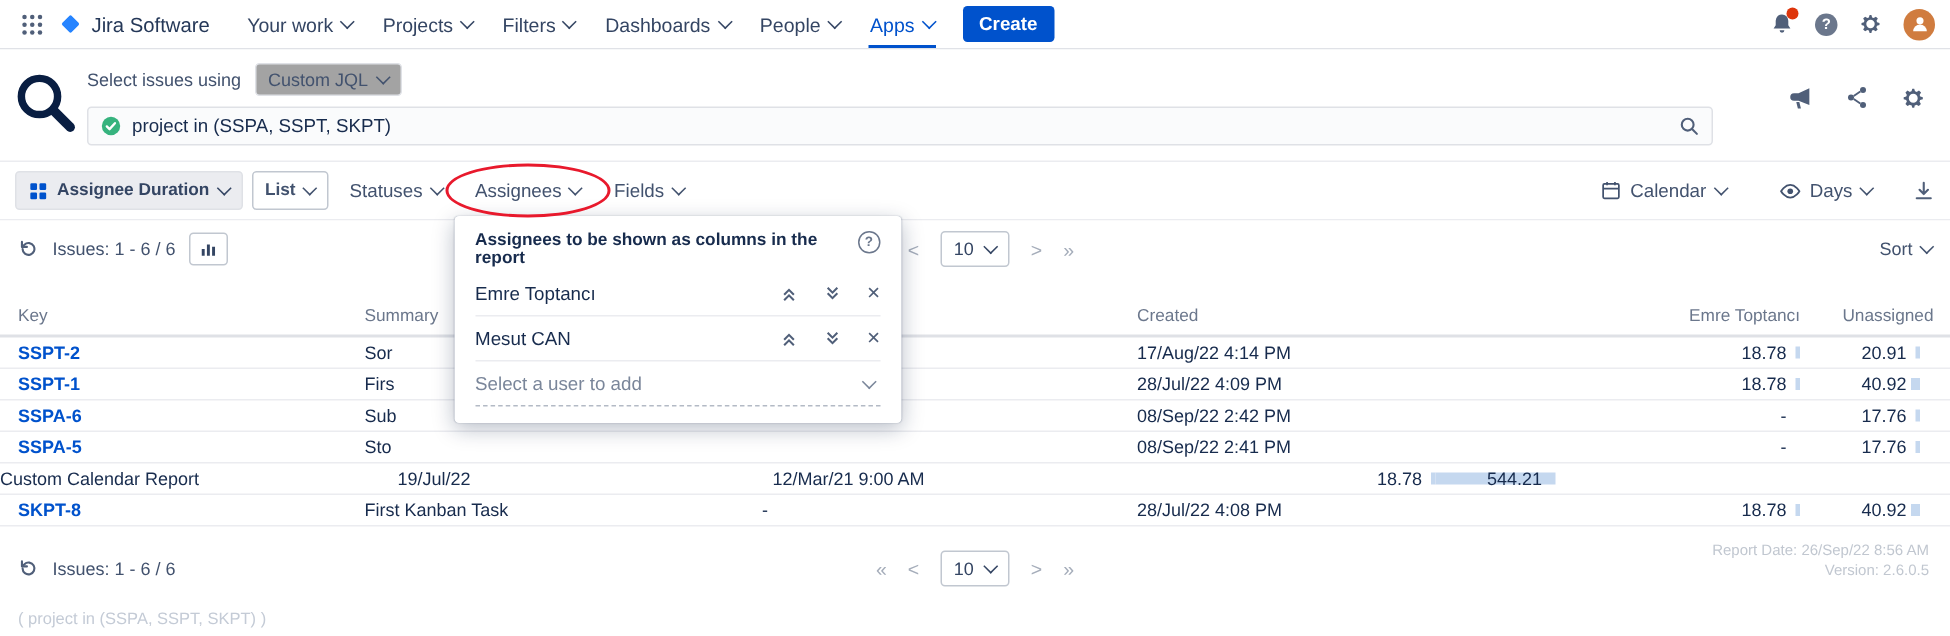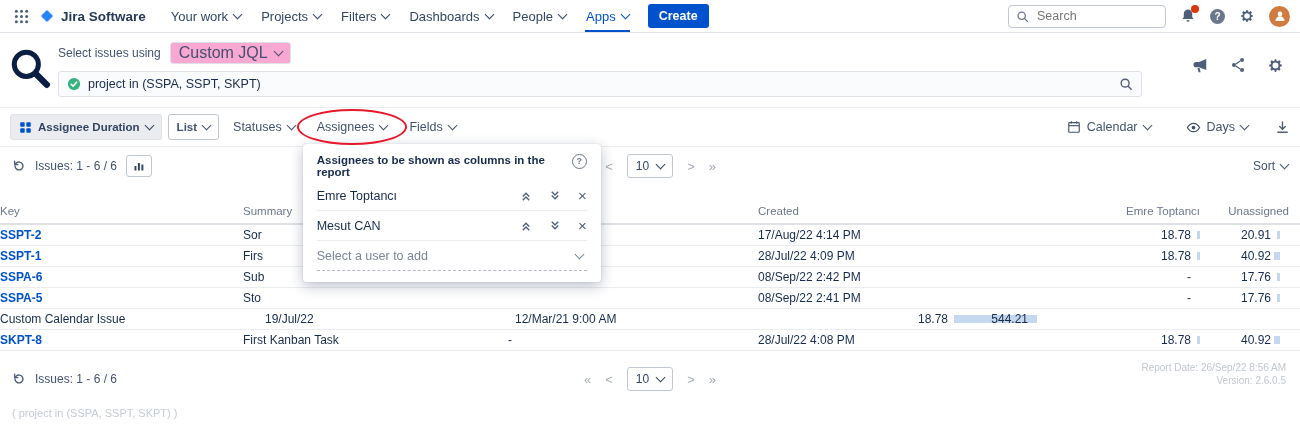--- a/index.html
+++ b/index.html
@@ -7,37 +7,37 @@
     width:1300px;height:424px;position:relative;overflow:hidden;
     background:#fff;color:#172B4D;
     font-family:"Liberation Sans","DejaVu Sans",sans-serif;font-size:12px;
   }
   svg{display:block}
   .cv{width:6px;height:6px;border-right:1.5px solid currentColor;border-bottom:1.5px solid currentColor;
       transform:rotate(45deg);display:inline-block;flex:none;margin-top:-3px}
   
   .topnav{height:32px;display:flex;align-items:center;padding:0 10px;border-bottom:1px solid #E0E2E7;gap:2px;background:#fff}
   .appswitch{padding:3px 4px;color:#505F79;cursor:pointer}
-  .brand{display:flex;align-items:center;gap:6px;font-size:13.5px;font-weight:700;color:#253858;margin:0 14px 0 4px}
+  .brand{display:flex;align-items:center;gap:6px;font-size:13.5px;font-weight:400;color:#253858;margin:0 14px 0 4px}
   .navitem{position:relative;display:flex;align-items:center;height:32px;padding:0 9px;font-size:13px;color:#344563;cursor:pointer;gap:6px}
   .navitem.active{color:#0052CC}
   .navitem.active::after{content:"";position:absolute;left:8px;right:8px;bottom:0;height:2px;background:#0052CC}
   .create-btn{margin-left:8px;background:#0052CC;color:#fff;font-size:12.5px;font-weight:700;border:none;border-radius:3px;height:24px;padding:0 11px;cursor:pointer;font-family:inherit}
   .nav-right{margin-left:auto;display:flex;align-items:center;gap:14px}
   .searchbox{display:flex;align-items:center;gap:6px;border:1px solid #C1C7D0;border-radius:4px;height:23px;padding:0 7px;width:158px;color:#6B778C;background:#fff;box-sizing:border-box}
   .searchbox input{border:none;outline:none;font-size:12.5px;width:100%;color:#172B4D;background:transparent;font-family:inherit}
   .iconbtn{color:#505F79;position:relative;cursor:pointer;display:flex}
   .badge{position:absolute;top:-3px;right:-3px;width:8px;height:8px;border-radius:50%;background:#DE350B}
   .qcircle{width:15px;height:15px;border-radius:50%;background:#6B778C;color:#fff;font-size:10px;font-weight:700;line-height:15px;text-align:center}
   .avatar{width:21px;height:21px;border-radius:50%;background:#D07C3F;display:flex;align-items:center;justify-content:center;cursor:pointer}
   
   .query{position:relative;padding:9px 8px 10px 58px;border-bottom:1px solid #EBECF0;background:#fff}
   .applogo{position:absolute;left:9px;top:14px;color:#091E42}
   .q-row1{display:flex;align-items:center;gap:9px;font-size:12px;color:#42526E;height:22px}
-  .mode-chip{display:flex;align-items:center;gap:7px;background:#f9a8d4;border:1px solid #DFE1E6;border-radius:3px;height:22px;padding:0 8px;font-size:16px;color:#42526E;cursor:pointer;box-sizing:border-box}
+  .mode-chip{display:flex;align-items:center;gap:7px;background:#a3a3a3;border:1px solid #DFE1E6;border-radius:3px;height:22px;padding:0 8px;font-size:12px;color:#42526E;cursor:pointer;box-sizing:border-box}
   .jql-bar{margin-top:7px;margin-right:150px;height:26px;background:#FAFBFC;border:1px solid #DFE1E6;border-radius:3px;display:flex;align-items:center;gap:7px;padding:0 8px;box-sizing:border-box}
   .jql-text{font-size:12.5px;color:#172B4D;flex:1}
   .header-icons{position:absolute;right:16px;top:24px;display:flex;gap:21px;color:#505F79}
   
   .toolbar{display:flex;align-items:center;height:38px;padding:0 10px;gap:6px;border-bottom:1px solid #EBECF0;position:relative;background:#fff}
   .chip{display:flex;align-items:center;gap:6px;height:26px;padding:0 8px;border-radius:3px;font-size:11.5px;color:#42526E;cursor:pointer;box-sizing:border-box}
   .chip.primary{background:#EBECF0;border:1px solid #DFE1E6;font-weight:700;color:#344563}
   .chip.outline{border:1px solid #C1C7D0;background:#fff;font-weight:700}
   .txtbtn{display:flex;align-items:center;gap:6px;padding:0 8px;font-size:12.5px;color:#42526E;cursor:pointer;height:26px}
   .filter-input{margin-left:150px;border:none;outline:none;font-size:12.5px;width:200px;color:#172B4D;background:transparent;font-family:inherit}
@@ -66,21 +66,21 @@
   .issues-left{display:flex;align-items:center;gap:9px}
   .chart-btn{width:24px;height:20px;border:1px solid #C1C7D0;border-radius:3px;display:flex;align-items:center;justify-content:center;color:#344563;cursor:pointer}
   .pager{position:absolute;left:50%;transform:translateX(-50%);display:flex;align-items:center;gap:14px;color:#A5ADBA;font-size:13px}
   .pager .arrow{cursor:pointer}
   .pagesize{display:flex;align-items:center;gap:8px;border:1px solid #C1C7D0;border-radius:3px;height:22px;padding:0 8px;color:#344563;font-size:12px;cursor:pointer}
   .sortbtn{margin-left:auto;display:flex;align-items:center;gap:6px;cursor:pointer}
   .report-meta{position:absolute;right:14px;top:2px;text-align:right;font-size:10px;line-height:13px;color:#C1C7D0}
   
   .thead{display:flex;align-items:center;height:24px;border-bottom:2px solid #DFE1E6;color:#6B778C;font-size:11.5px}
   .trow{display:flex;align-items:center;height:20px;border-bottom:1px solid #EBECF0;font-size:12px;color:#172B4D}
-  .c-key{width:243px;box-sizing:border-box}
+  .c-key{width:243px;padding-left:12px;box-sizing:border-box}
   .c-sum{width:265px;white-space:nowrap;overflow:hidden}
   .c-due{width:250px}
   .c-cre{width:335px}
   .c-a1{width:107px;position:relative;text-align:right}
   .c-a2{width:80px;position:relative;text-align:right}
   .trow .c-key{color:#0052CC;font-weight:700}
   .num-val{position:relative;z-index:1;padding-right:9px;display:inline-block}
   .hpad{padding-right:9px}
   .bar{position:absolute;right:0;top:3px;bottom:3px;background:#C5D8EF;z-index:0}
   .note{padding:8px 12px;font-size:11px;color:#C4CBD6}
@@ -130,29 +130,20 @@
       <span>People</span>
       <i class="cv"></i>
     </span>
   <span class="navitem active">
       <span>Apps</span>
       <i class="cv"></i>
     </span>
   <button class="create-btn">Create</button>
 
   <span class="nav-right">
-    <span class="searchbox">
-      <span>
-          <svg width="13" height="13" viewBox="0 0 16 16">
-            <circle cx="7" cy="7" r="4.5" fill="none" stroke="currentColor" stroke-width="1.6"></circle>
-            <line x1="10.5" y1="10.5" x2="14" y2="14" stroke="currentColor" stroke-width="1.6" stroke-linecap="round"></line>
-          </svg>
-        </span>
-      <input placeholder="Search" style="">
-    </span>
     <span class="iconbtn">
       <svg width="16" height="16" viewBox="0 0 16 16" fill="currentColor">
           <path d="M8 1.6a4.2 4.2 0 0 0-4.2 4.2v3.1L2.4 11h11.2l-1.4-2.1V5.8A4.2 4.2 0 0 0 8 1.6z"></path>
           <path d="M6.4 12.2a1.6 1.6 0 0 0 3.2 0z"></path>
         </svg>
       <span class="badge"></span>
     </span>
     <span class="iconbtn">
         <span class="qcircle">?</span>
       </span>
@@ -403,21 +394,21 @@
   </div>
   <div class="trow">
     <span class="c-key">SSPA-5</span>
     <span class="c-sum">Sto</span>
     <span class="c-due"></span>
     <span class="c-cre">08/Sep/22 2:41 PM</span>
     <span class="c-a1"><span class="num-val">-</span></span>
     <span class="c-a2"><span class="bar" style="width: 2.60057px;"></span><span class="num-val">17.76</span></span>
   </div>
   <div class="trow">
-    <span class="c-sum">Custom Calendar Issue</span>
+    <span class="c-sum">Custom Calendar Report</span>
     <span class="c-due">19/Jul/22</span>
     <span class="c-cre">12/Mar/21 9:00 AM</span>
     <span class="c-a1"><span class="bar" style="width: 2.74993px;"></span><span class="num-val">18.78</span></span>
     <span class="c-a2"><span class="bar" style="width: 79.6879px;"></span><span class="num-val">544.21</span></span>
   </div>
   <div class="trow">
     <span class="c-key">SKPT-8</span>
     <span class="c-sum">First Kanban Task</span>
     <span class="c-due">-</span>
     <span class="c-cre">28/Jul/22 4:08 PM</span>

